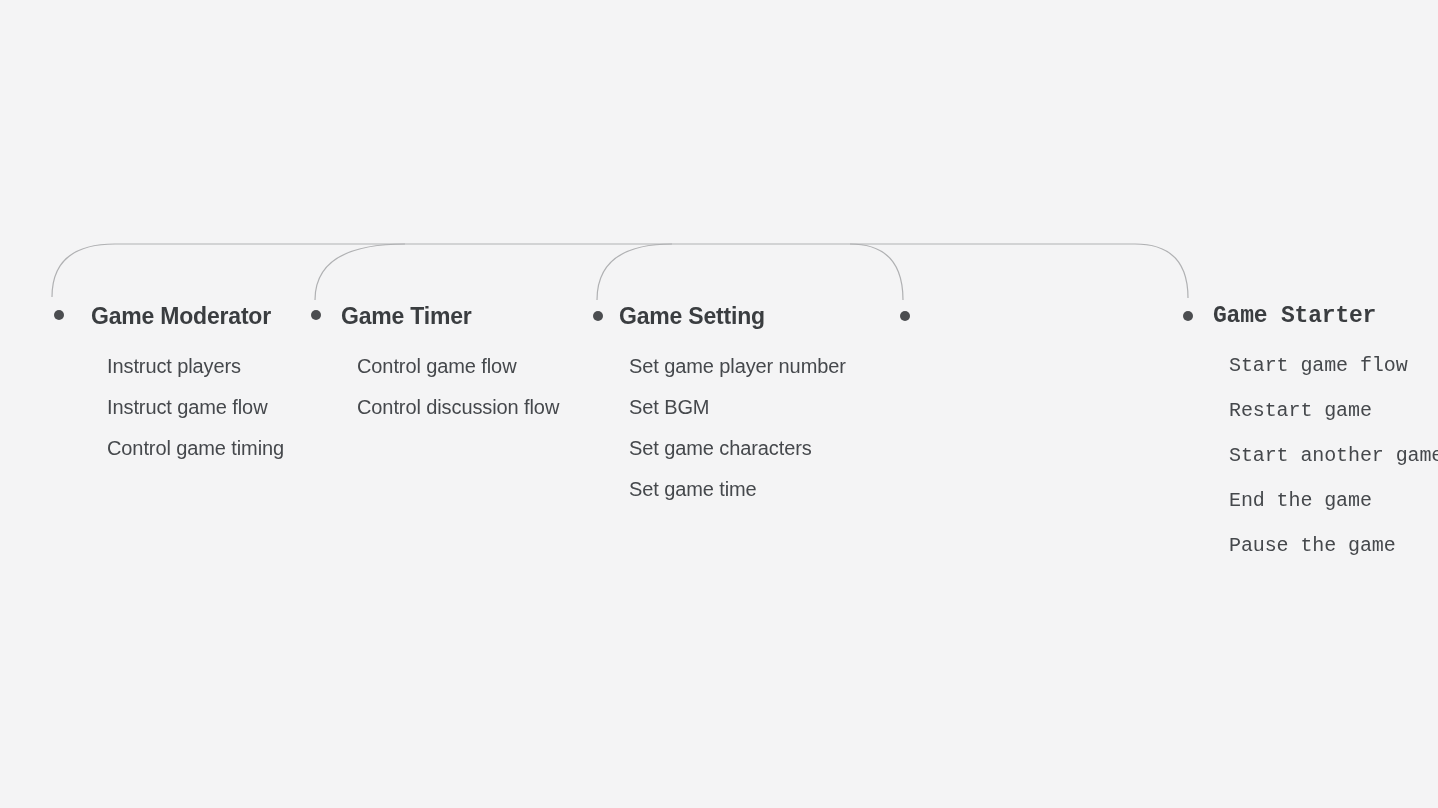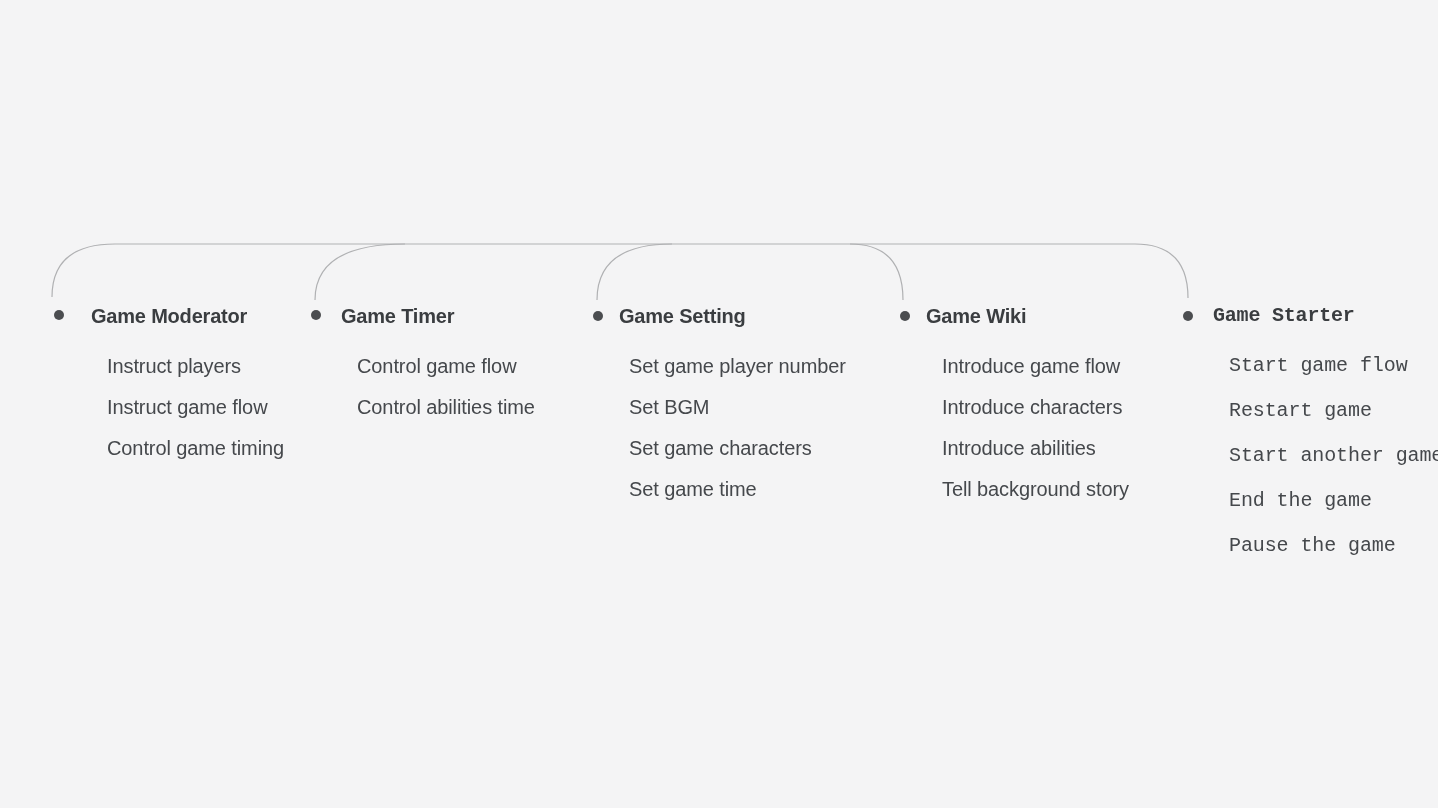--- a/index.html
+++ b/index.html
@@ -43,21 +43,21 @@
   .connectors circle {
     fill: #4b4d50;
     stroke: none;
   }
   .branch {
     position: absolute;
     top: 302px;
     white-space: nowrap;
   }
   .branch-title {
-    font-size: 20px;
+    font-size: 23px;
     font-weight: 700;
     line-height: 28px;
     color: #3a3d40;
     letter-spacing: -0.2px;
     margin: 0 0 24px 0;
   }
   .branch-item {
     font-size: 20px;
     font-weight: 400;
     line-height: 24px;
@@ -94,38 +94,31 @@
   <div class="branch branch-1">
     <div class="branch-title">Game Moderator</div>
     <div class="branch-item">Instruct players</div>
     <div class="branch-item">Instruct game flow</div>
     <div class="branch-item">Control game timing</div>
   </div>
 
   <div class="branch branch-2">
     <div class="branch-title">Game Timer</div>
     <div class="branch-item">Control game flow</div>
-    <div class="branch-item">Control abilities time</div>
+    <div class="branch-item">Control discussion flow</div>
   </div>
 
   <div class="branch branch-3">
     <div class="branch-title">Game Setting</div>
     <div class="branch-item">Set game player number</div>
     <div class="branch-item">Set BGM</div>
     <div class="branch-item">Set game characters</div>
     <div class="branch-item">Set game time</div>
   </div>
 
-  <div class="branch branch-4">
-    <div class="branch-title">Game Wiki</div>
-    <div class="branch-item">Introduce game flow</div>
-    <div class="branch-item">Introduce characters</div>
-    <div class="branch-item">Introduce abilities</div>
-    <div class="branch-item">Tell background story</div>
-  </div>
 
   <div class="branch branch-5">
     <div class="branch-title">Game Starter</div>
     <div class="branch-item">Start game flow</div>
     <div class="branch-item">Restart game</div>
     <div class="branch-item">Start another game</div>
     <div class="branch-item">End the game</div>
     <div class="branch-item">Pause the game</div>
   </div>
 

